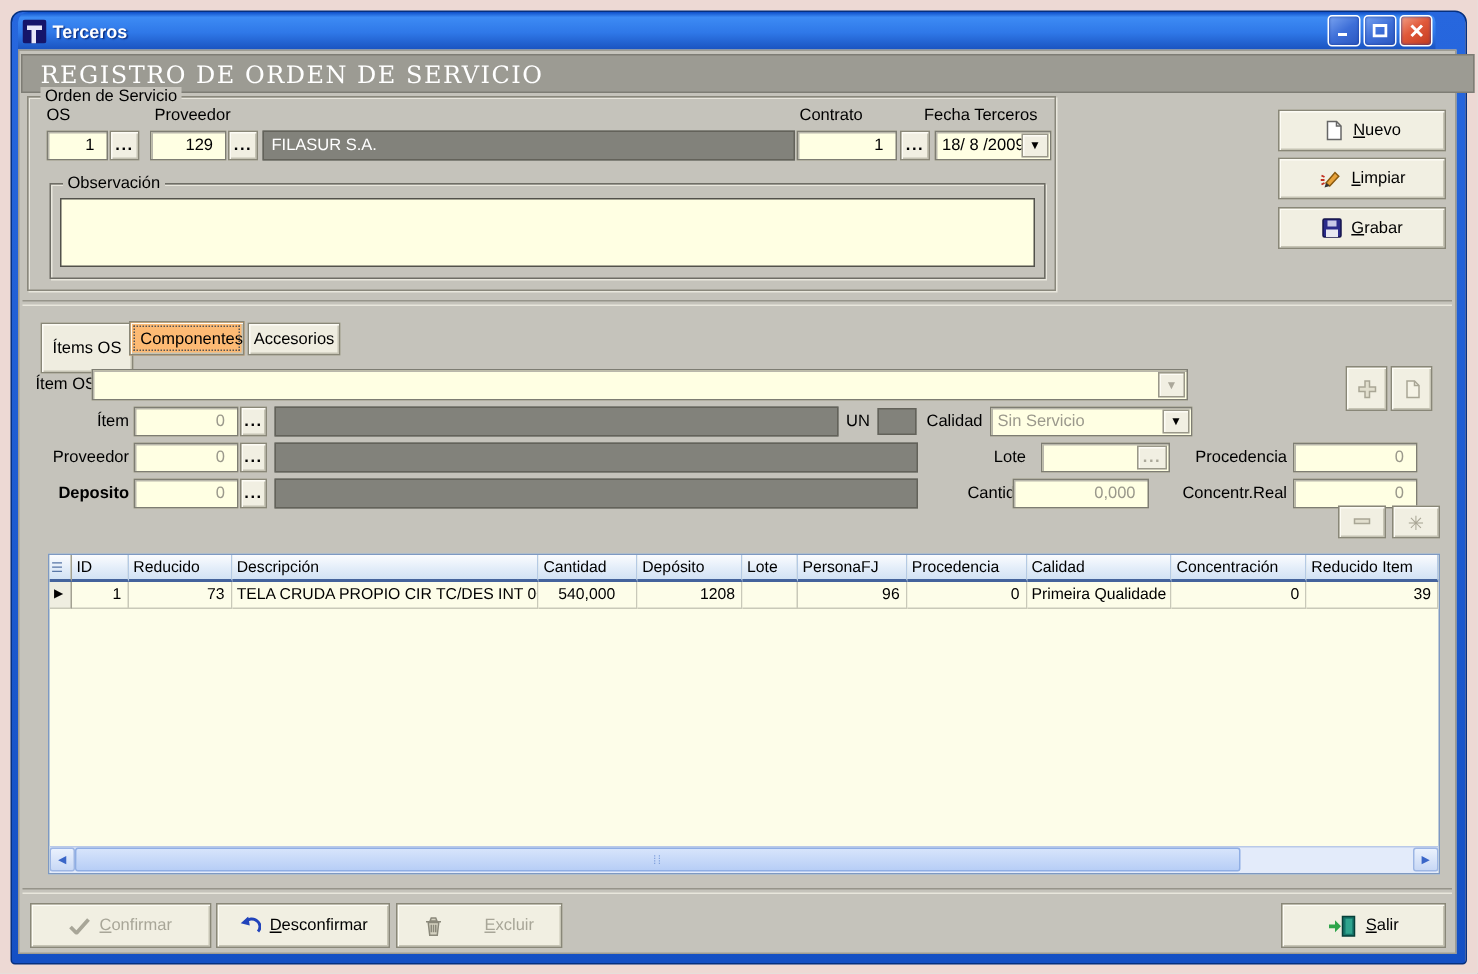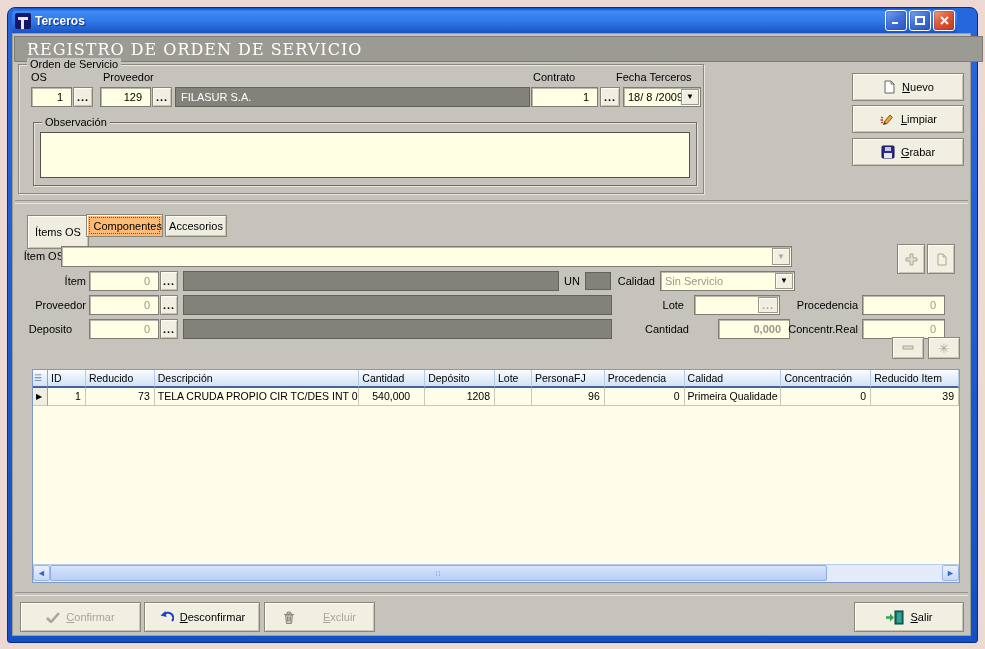--- a/index.html
+++ b/index.html
@@ -216,28 +216,28 @@
     <span class="lbl" style="left:595px;top:265px;width:76px;text-align:right;">Lote</span>
     <div class="field" style="left:681px;top:261px;width:86px;padding-right:20px;">
       <span></span>
       <span class="arrowbtn dis" style="width:18px;">
             <span class="dots">...</span>
           </span>
     </div>
     <span class="lbl" style="left:769px;top:265px;width:76px;text-align:right;">Procedencia</span>
     <div class="field num dis" style="left:849px;top:261px;width:83px;">0</div>
 
-    <span class="lbl" style="left:2px;top:289px;width:71px;text-align:center;">Deposito</span>
+    <span class="lbl" style="left:2px;top:289px;width:71px;text-align:right;font-weight:bold;">Deposito</span>
     <div class="field num dis" style="left:76px;top:285px;width:70px;">0</div>
     <div class="btn3d" style="left:147px;top:285px;width:18px;height:20px;">
           <span class="dots">...</span>
         </div>
     <div class="grayfield" style="left:170px;top:285px;width:429px;"></div>
     <span class="lbl" style="left:600px;top:289px;width:76px;text-align:right;">Cantidad</span>
-    <div class="field num dis" style="left:705px;top:285px;width:72px;font-weight:bold;">0,000</div>
+    <div class="field num dis" style="left:662px;top:285px;width:91px;">0,000</div>
     <span class="lbl" style="left:765px;top:289px;width:80px;text-align:right;">Concentr.Real</span>
     <div class="field num dis" style="left:849px;top:285px;width:83px;">0</div>
 
     <div class="btn3d dis" style="left:879px;top:303px;width:32px;height:22px;">
       <span class="icon">
             <svg width="12" height="6">
               <rect x="1" y="1" width="10" height="3" fill="#E2DFCE" stroke="#A9A695"></rect>
             </svg>
           </span>
     </div>

